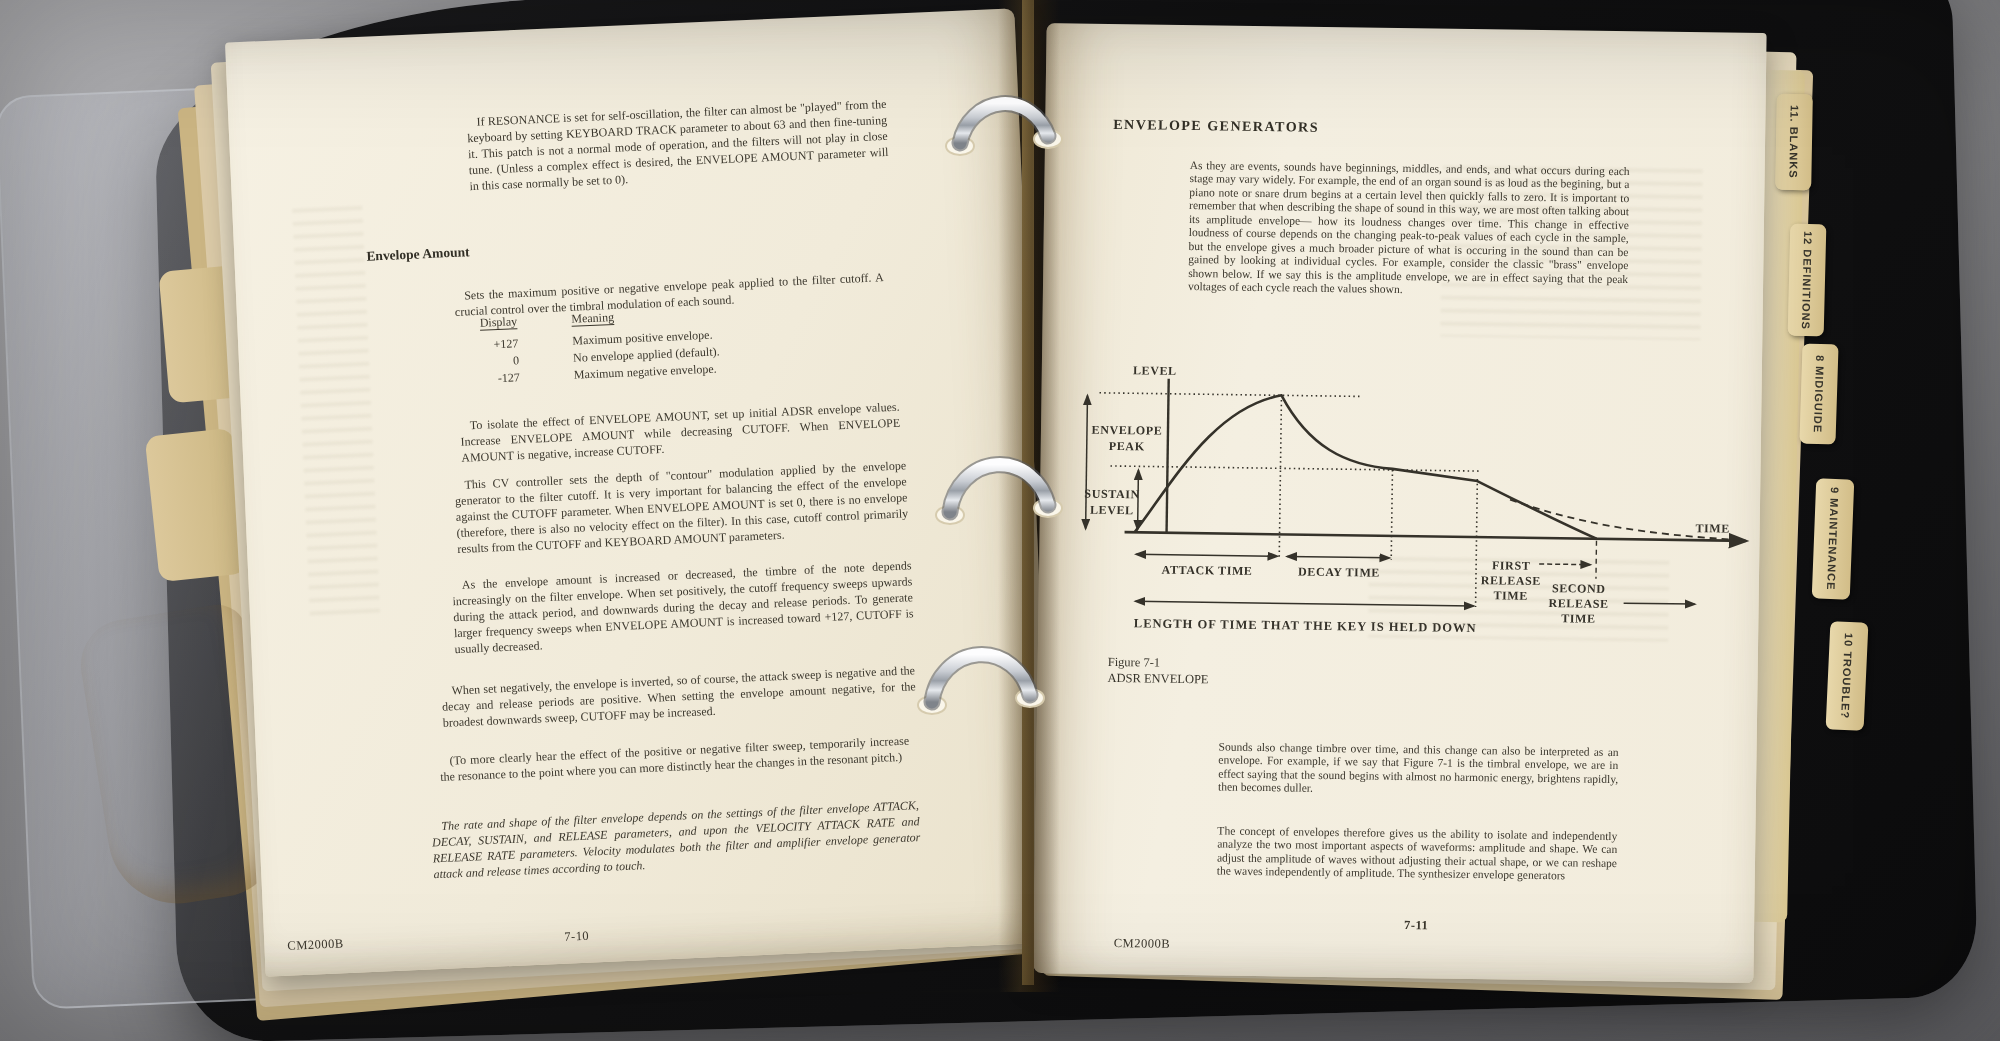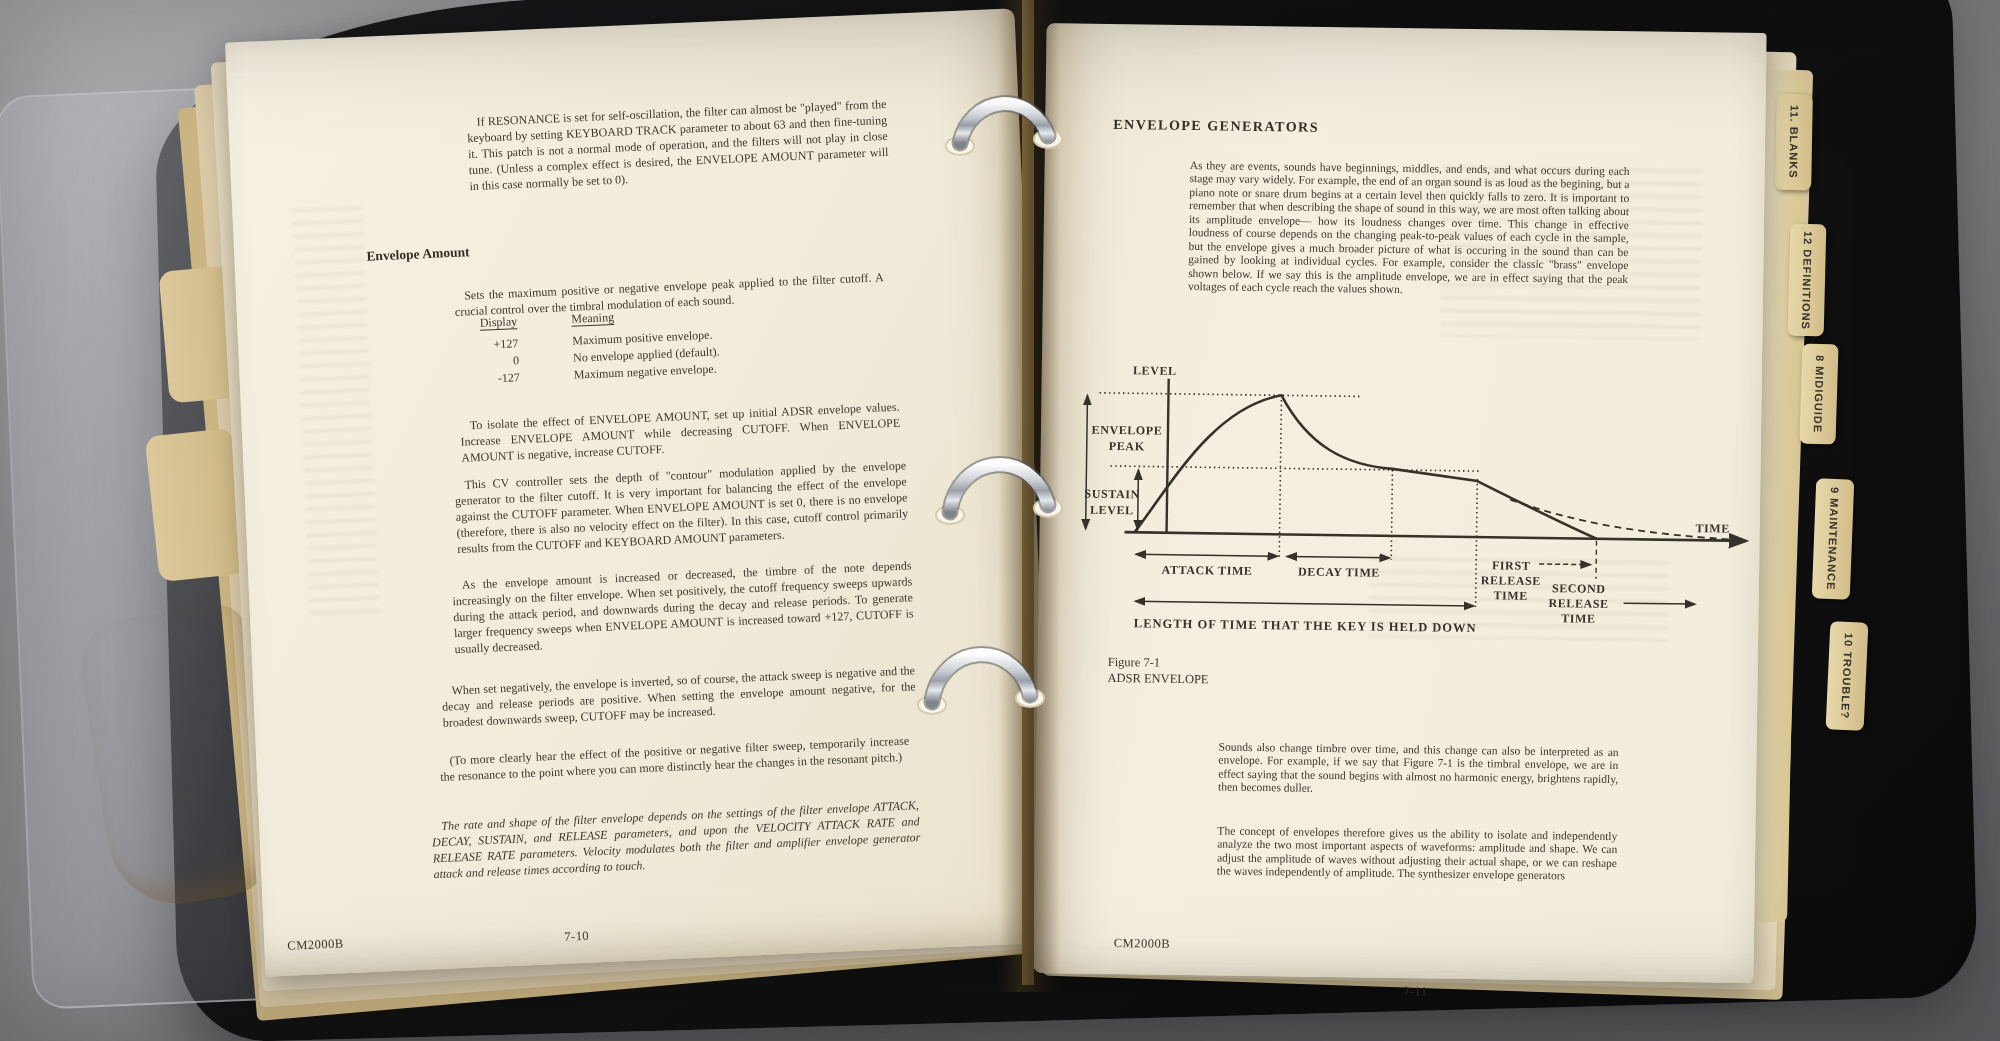--- a/index.html
+++ b/index.html
@@ -70,21 +70,21 @@
   .lp-p5{left:183px;top:707px;width:470px;}
   .lp-p6{left:172px;top:772px;width:488px;font-style:italic;}
   .lp-table{position:absolute;left:228px;top:284px;font-size:12px;color:#3b372d;}
   .lp-table .hdr{display:grid;grid-template-columns:66px auto;column-gap:40px;margin-bottom:6px;}
   .lp-table .hdr span{text-decoration:underline;text-underline-offset:3px;}
   .lp-table .hdr .h1{text-align:center;}
   .lp-table .row{display:grid;grid-template-columns:66px auto;column-gap:40px;line-height:17px;}
   .lp-table .row .c1{text-align:right;padding-right:14px;}
   .footer{position:absolute;font-size:12.5px;color:#3b372d;letter-spacing:.5px;}
   .lp-f1{left:23px;top:898px;}  .lp-f2{left:300px;top:901px;}
-  .rp-f1{left:80px;top:912px;}  .rp-f2{left:370px;top:956px;}
+  .rp-f1{left:80px;top:912px;}  .rp-f2{left:370px;top:890px;font-weight:bold;}
 
   .rp-heading{position:absolute;left:68px;top:93px;font-size:14px;font-weight:bold;letter-spacing:1.5px;color:#322f26;}
   .rp-text{position:absolute;font-size:11.5px;line-height:13.5px;text-align:justify;color:#3b372d;}
   .rp-intro{left:145px;top:122px;width:440px;}
   .rp-pa{left:182px;top:703px;width:400px;}
   .rp-pb{left:182px;top:787px;width:400px;}
   .rp-caption{position:absolute;left:70px;top:630px;font-size:12.5px;line-height:16px;color:#37342b;}
   .ghost{position:absolute;opacity:.5;filter:blur(1px);pointer-events:none;
      background:repeating-linear-gradient(180deg,transparent 0 9px,rgba(128,116,88,.14) 9px 13px);}
   .ghost1{left:398px;top:128px;width:260px;height:180px;}

